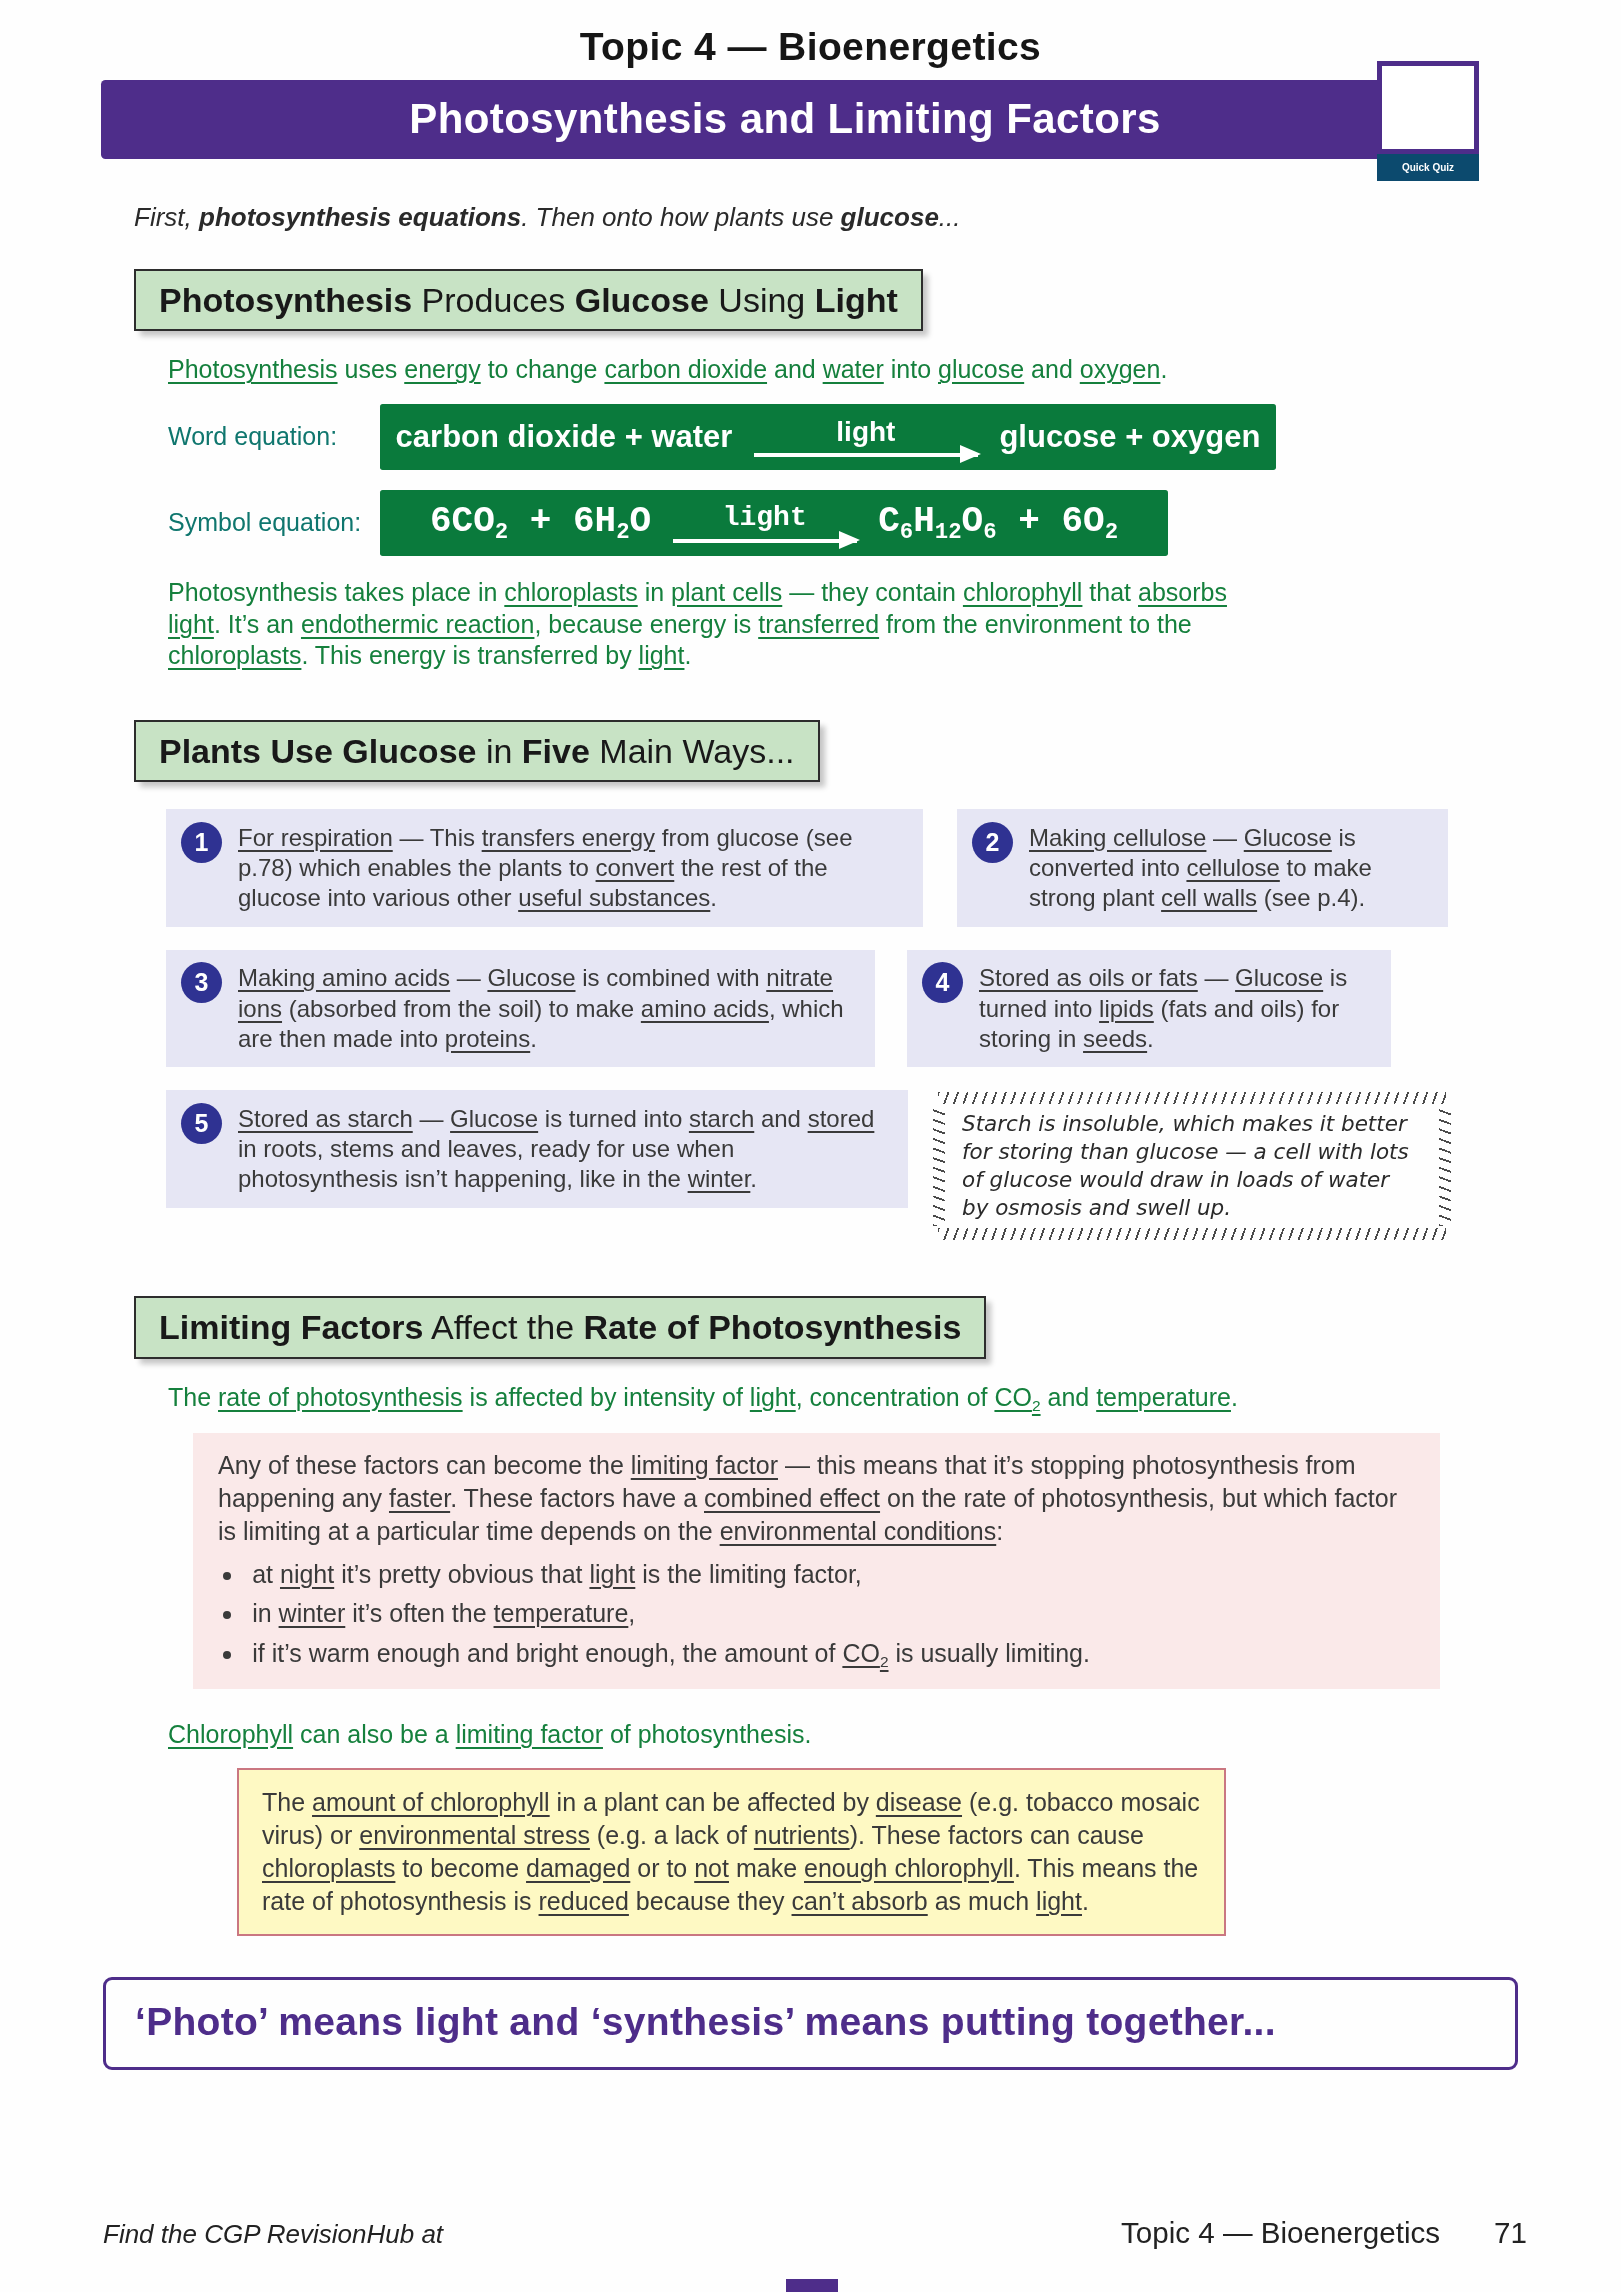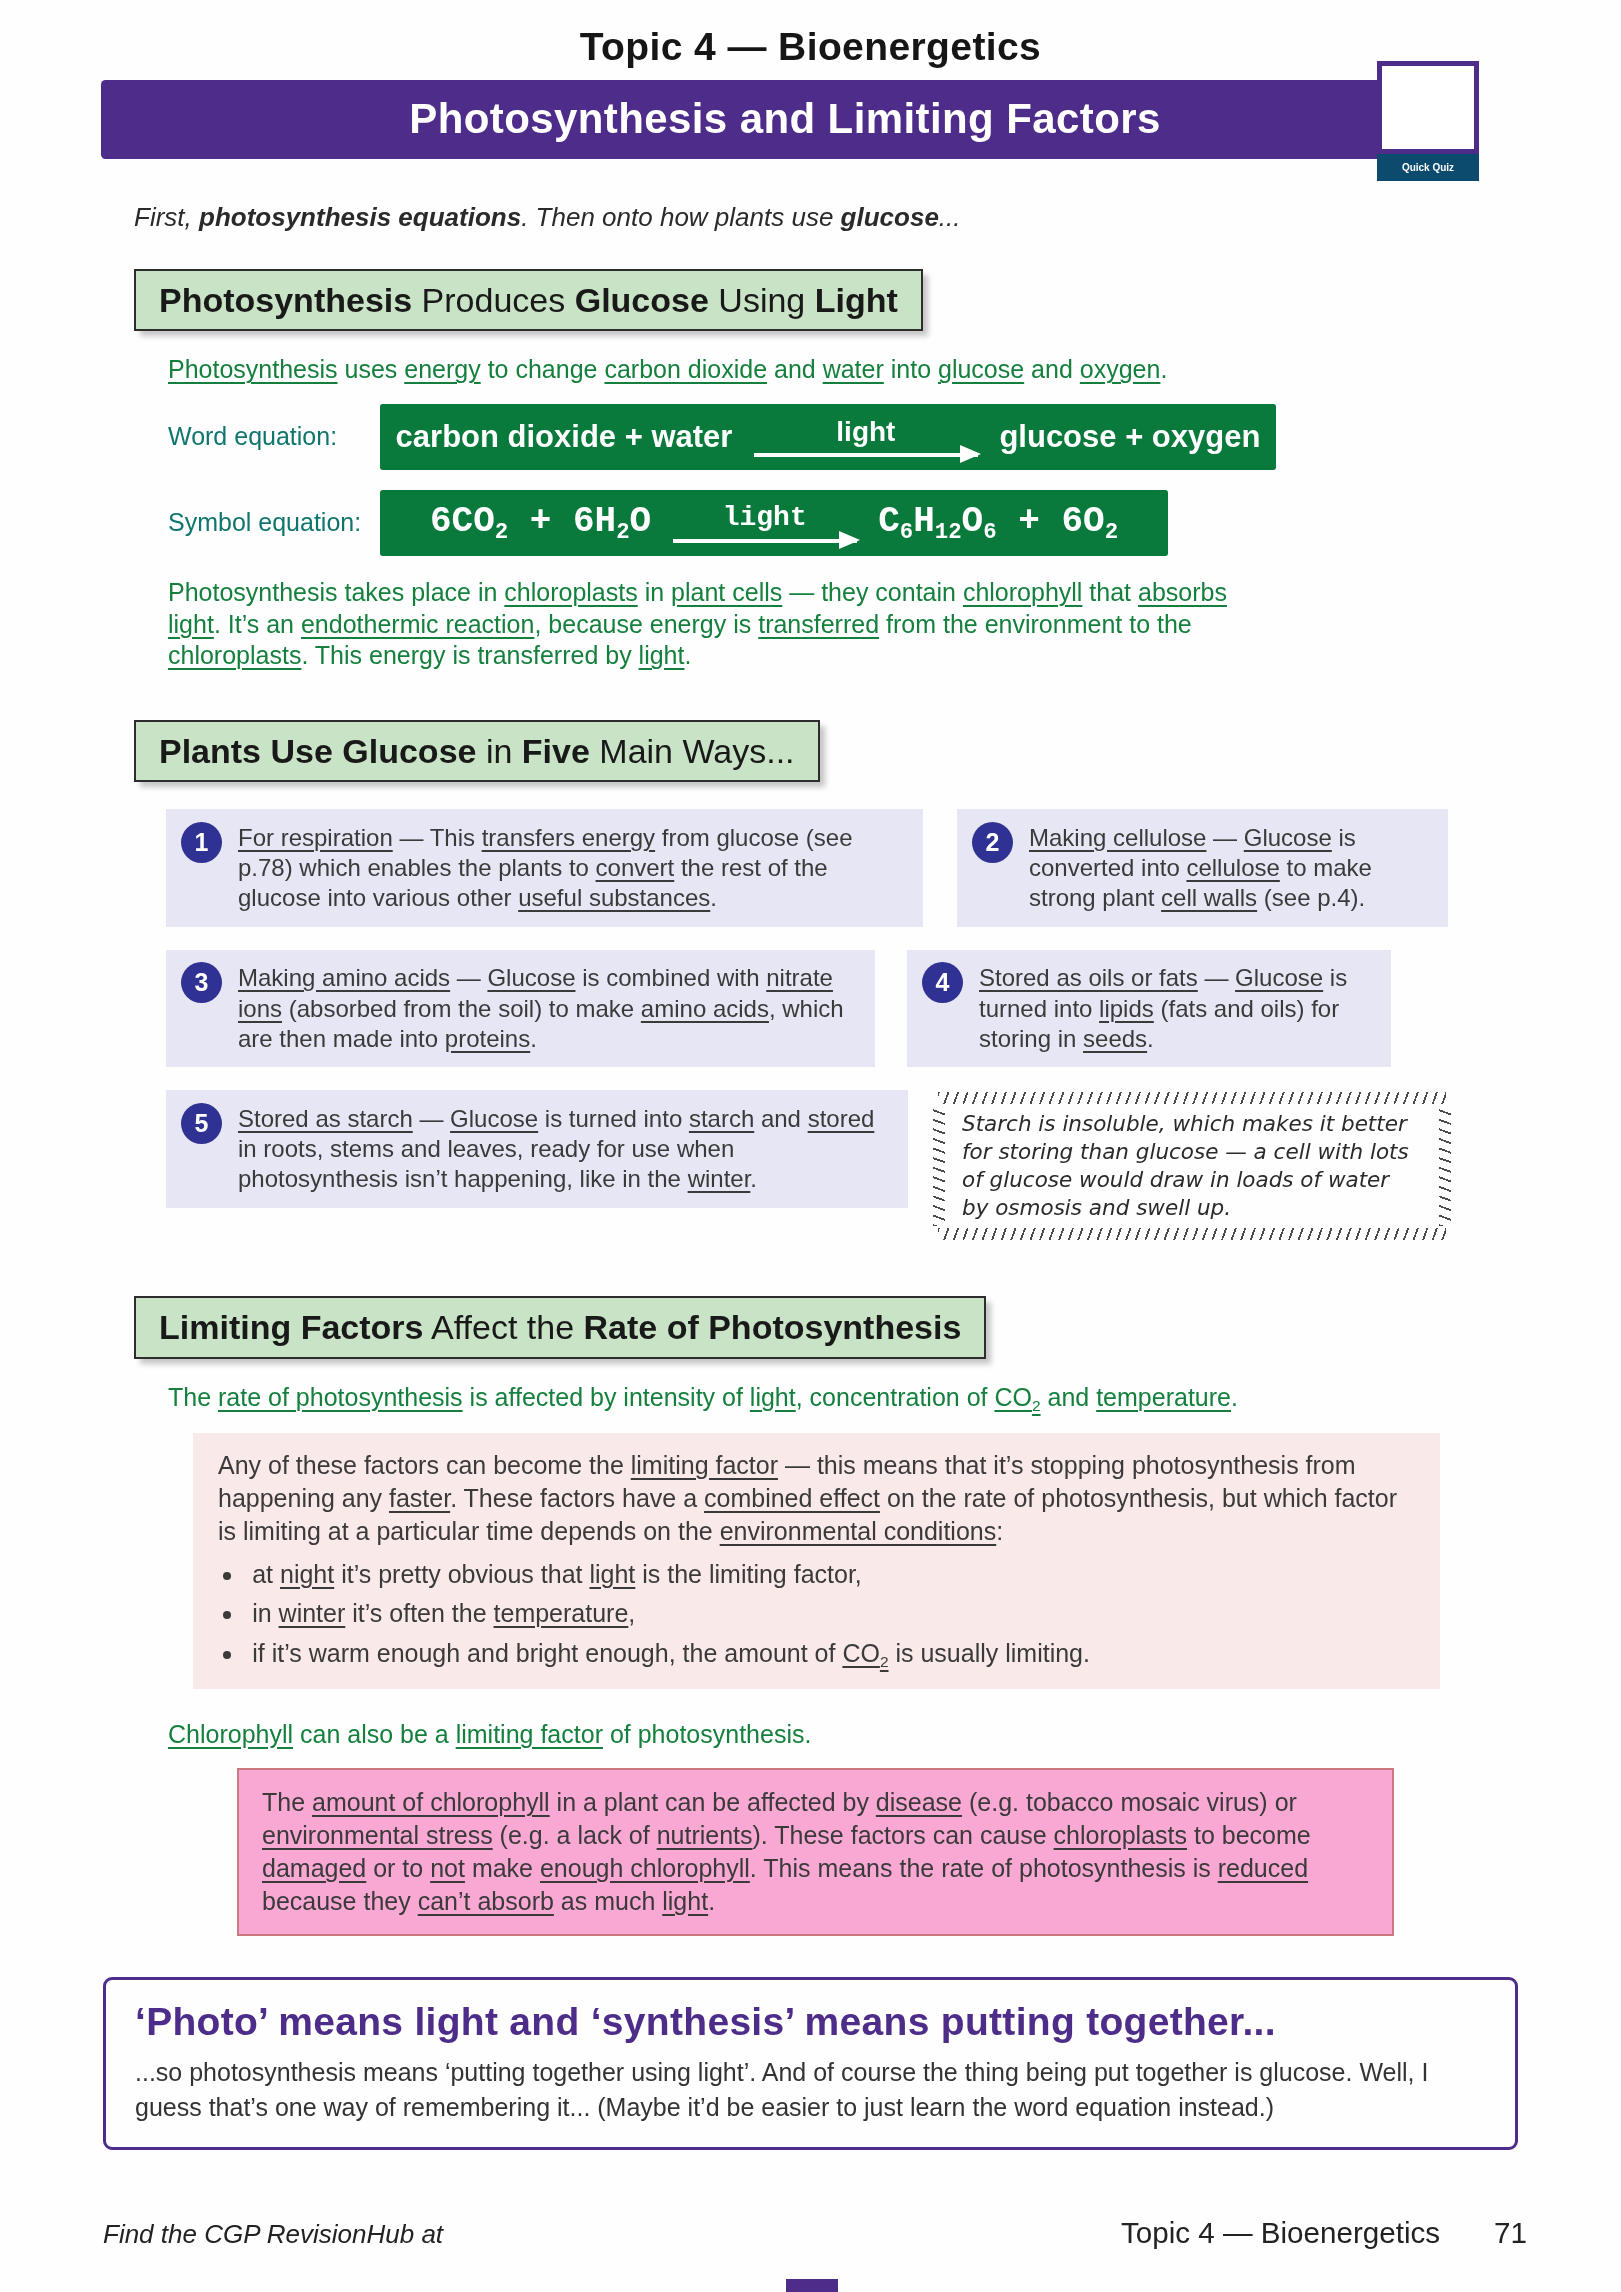--- a/index.html
+++ b/index.html
@@ -70,21 +70,21 @@
   .side.l{left:0;}
   .side.r{right:0;}
 
   .pink-box{margin:18px 0 0 193px;width:1247px;background:#fae9e9;padding:16px 25px 14.3px;box-sizing:border-box;
             font-size:25px;color:#3a3a3a;}
   .pb-lead{margin:0;line-height:1.32;}
   .pb-list{margin:10.7px 0 3.6px 27px;padding:0;}
   .pb-list li{margin-top:8px;line-height:1.26;padding-left:7.2px;}
 
   .chl{margin-top:30px;}
-  .chl-box{margin:18px 0 0 237px;width:1157px;box-sizing:border-box;border:2.7px solid #ca7781;background:#f9a8d4;
+  .chl-box{margin:18px 0 0 237px;width:989px;box-sizing:border-box;border:2.7px solid #ca7781;background:#fef9c3;
            padding:16px 23px;font-size:25px;line-height:1.32;color:#3a3a3a;}
 
   .summary{margin:41px 0 0 103px;width:1415px;box-sizing:border-box;border:3.6px solid #4e2d8a;border-radius:9px;
            padding:19.7px 29px 23px;}
   .sum-h{color:#4e2d8a;font-size:39px;font-weight:bold;letter-spacing:0.3px;}
   .sum-t{margin-top:11.6px;font-size:25px;line-height:1.38;color:#333333;}
 
   .footer{position:absolute;left:103px;right:94px;bottom:43px;display:flex;justify-content:space-between;
           align-items:baseline;color:#222222;}
   .f-left{font-style:italic;font-size:26px;}
@@ -190,21 +190,20 @@
       <li><span>if it’s warm enough and bright enough, the amount of </span><span class="u">CO</span><span class="u sub">2</span><span> is usually limiting.</span></li>
     </ul>
   </div>
 
   <p class="body chl"><span class="u">Chlorophyll</span><span> can also be a </span><span class="u">limiting factor</span><span> of photosynthesis.</span></p>
 
   <div class="chl-box"><span>The </span><span class="u">amount of chlorophyll</span><span> in a plant can be affected by </span><span class="u">disease</span><span> (e.g. tobacco mosaic virus) or </span><span class="u">environmental stress</span><span> (e.g. a lack of </span><span class="u">nutrients</span><span>).  These factors can cause </span><span class="u">chloroplasts</span><span> to become </span><span class="u">damaged</span><span> or to </span><span class="u">not</span><span> make </span><span class="u">enough chlorophyll</span><span>.  This means the rate of photosynthesis is </span><span class="u">reduced</span><span> because they </span><span class="u">can’t absorb</span><span> as much </span><span class="u">light</span><span>.</span></div>
 
   <div class="summary">
     <div class="sum-h">‘Photo’ means light and ‘synthesis’ means putting together...</div>
-    <div class="sum-t">...so photosynthesis means ‘putting together using light’.  And of course the thing being put together is glucose. Well, I guess that’s one way of remembering it...  (Maybe it’d be easier to just learn the word equation instead.)</div>
   </div>
 
   <div class="footer">
     <span class="f-left">Find the CGP RevisionHub at</span>
     <span class="f-right">
       <span class="f-topic">Topic 4 — Bioenergetics</span>
       <span class="f-page">71</span>
     </span>
   </div>
 

